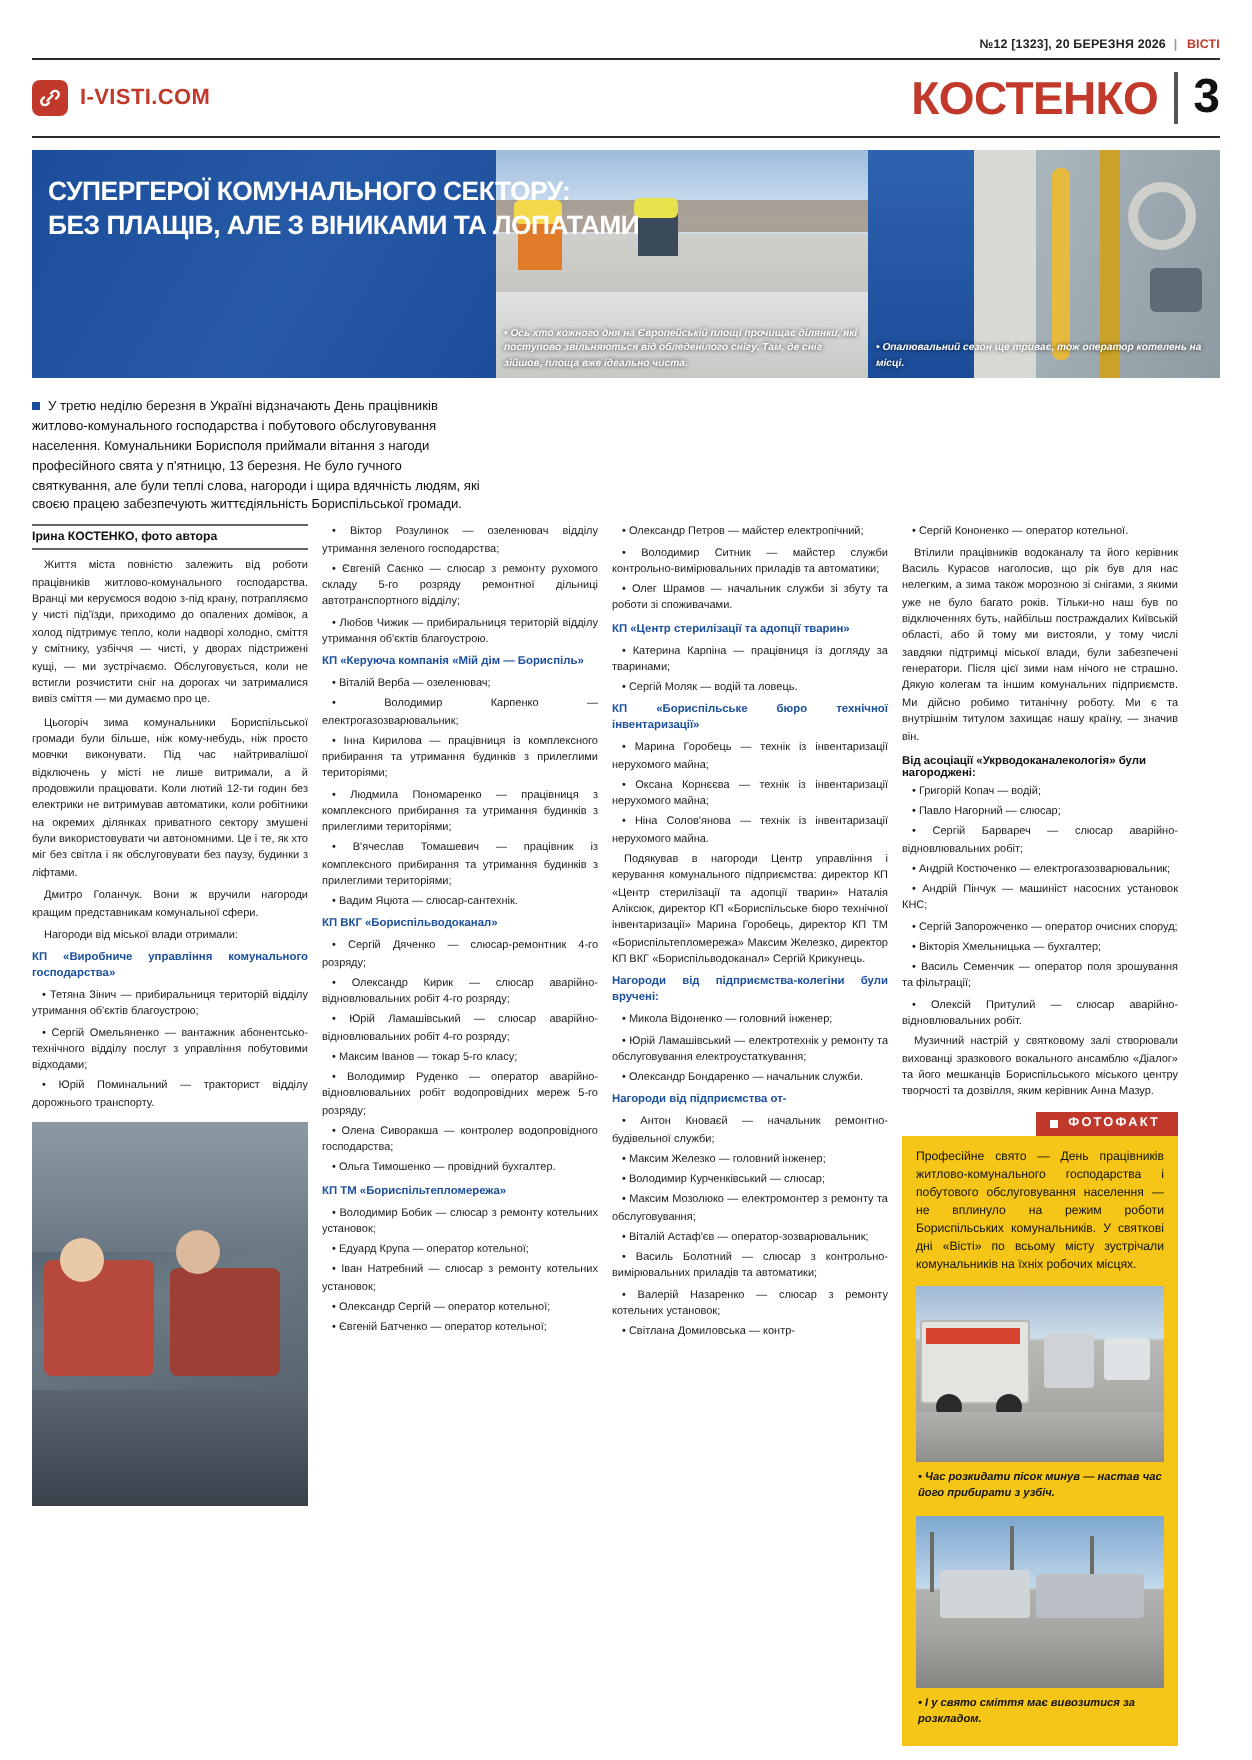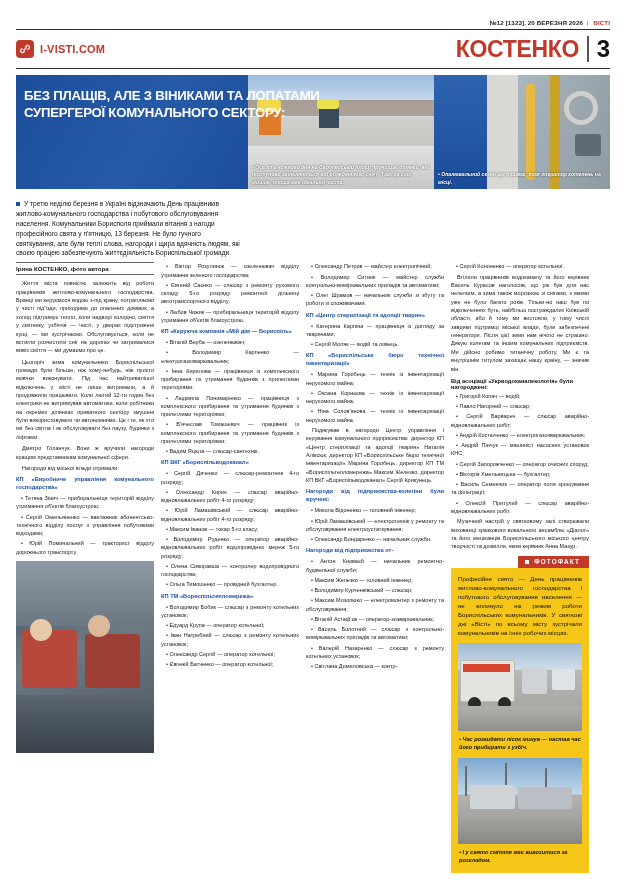--- a/index.html
+++ b/index.html
@@ -164,22 +164,22 @@
       <span class="section-title">КОСТЕНКО</span>
       <span class="page-num-sep"></span>
       <span class="page-num">3</span>
     </div>
   </div>
   <div class="rule-bottom"></div>
 
   <div class="hero">
     <div class="hero-left">
       <div class="hero-title">
+        <span>СУПЕРГЕРОЇ КОМУНАЛЬНОГО СЕКТОРУ:</span>
         <span>БЕЗ ПЛАЩІВ, АЛЕ З ВІНИКАМИ ТА  ЛОПАТАМИ</span>
-        <span>СУПЕРГЕРОЇ КОМУНАЛЬНОГО СЕКТОРУ:</span>
       </div>
     </div>
 
     <div class="hero-ph hero-ph1">
       <div class="sc" style="background:linear-gradient(#bcd2e8 0%,#cfe0ef 36%,#cfcfcb 37%,#b9b9b3 100%);"></div>
       <div class="band" style="top:0;height:32%;background:linear-gradient(#9dbcdd,#d6e5f2);"></div>
       <div class="band" style="top:22%;height:14%;background:#8c6b4f;opacity:.55;"></div>
       <div style="position:absolute;left:6%;top:26%;width:22px;height:30px;background:#e07b2a;border-radius:3px 3px 0 0;"></div>
       <div style="position:absolute;left:5%;top:22%;width:24px;height:12px;background:#f2d84a;border-radius:3px;"></div>
       <div style="position:absolute;left:38%;top:24%;width:20px;height:26px;background:#3a4a5a;border-radius:3px 3px 0 0;"></div>

